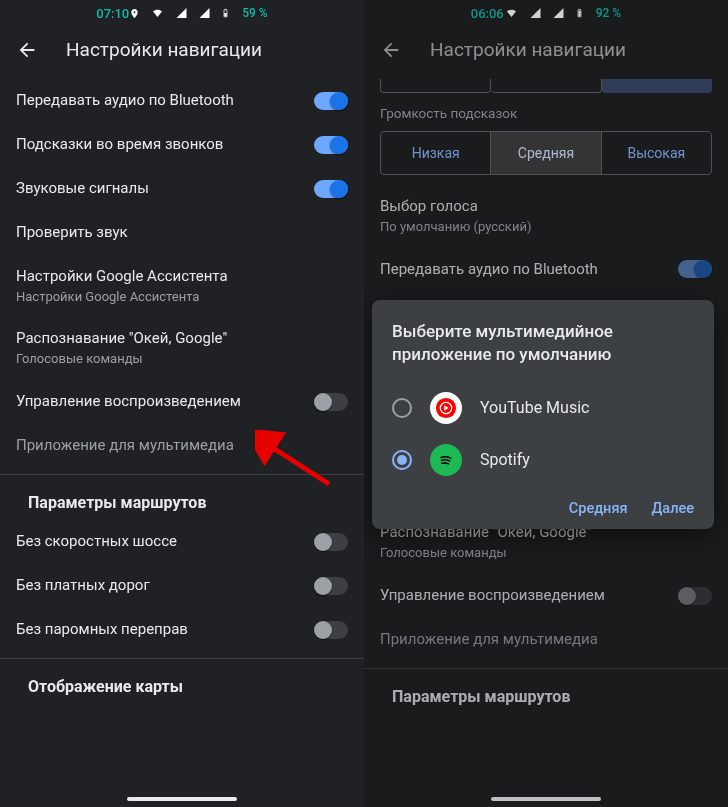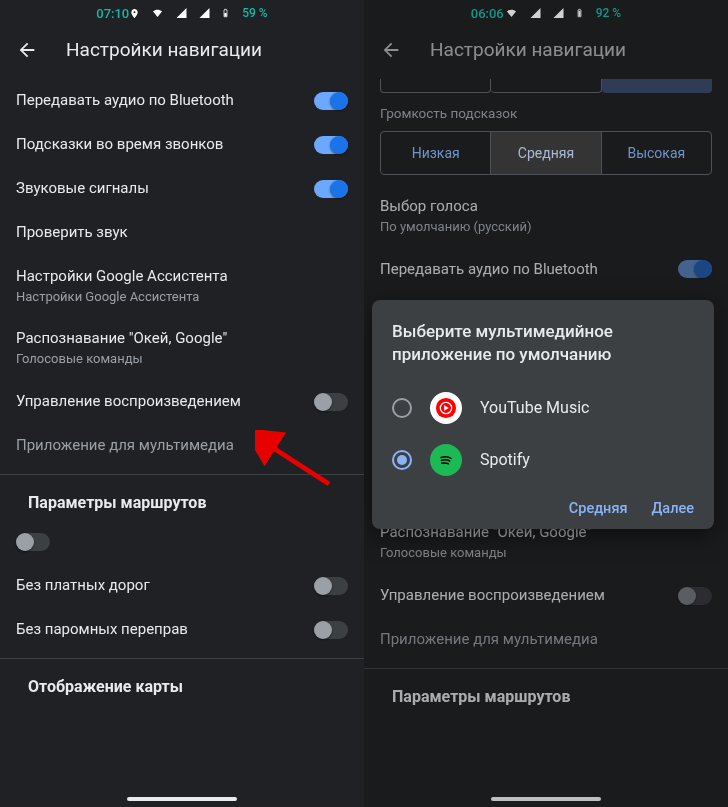--- a/index.html
+++ b/index.html
@@ -241,20 +241,23 @@
       <div class="txt">
           <span class="primary muted">Приложение для мультимедиа</span>
         </div>
     </div>
 
     <div class="hr"></div>
 
     <div class="section-title">Параметры маршрутов</div>
 
     <div class="row">
+      <div class="txt">
+          <span class="primary">Без скоростных шоссе</span>
+        </div>
       <div class="switch off-grey"></div>
     </div>
     <div class="row">
       <div class="txt">
           <span class="primary">Без платных дорог</span>
         </div>
       <div class="switch off-grey"></div>
     </div>
     <div class="row">
       <div class="txt">

